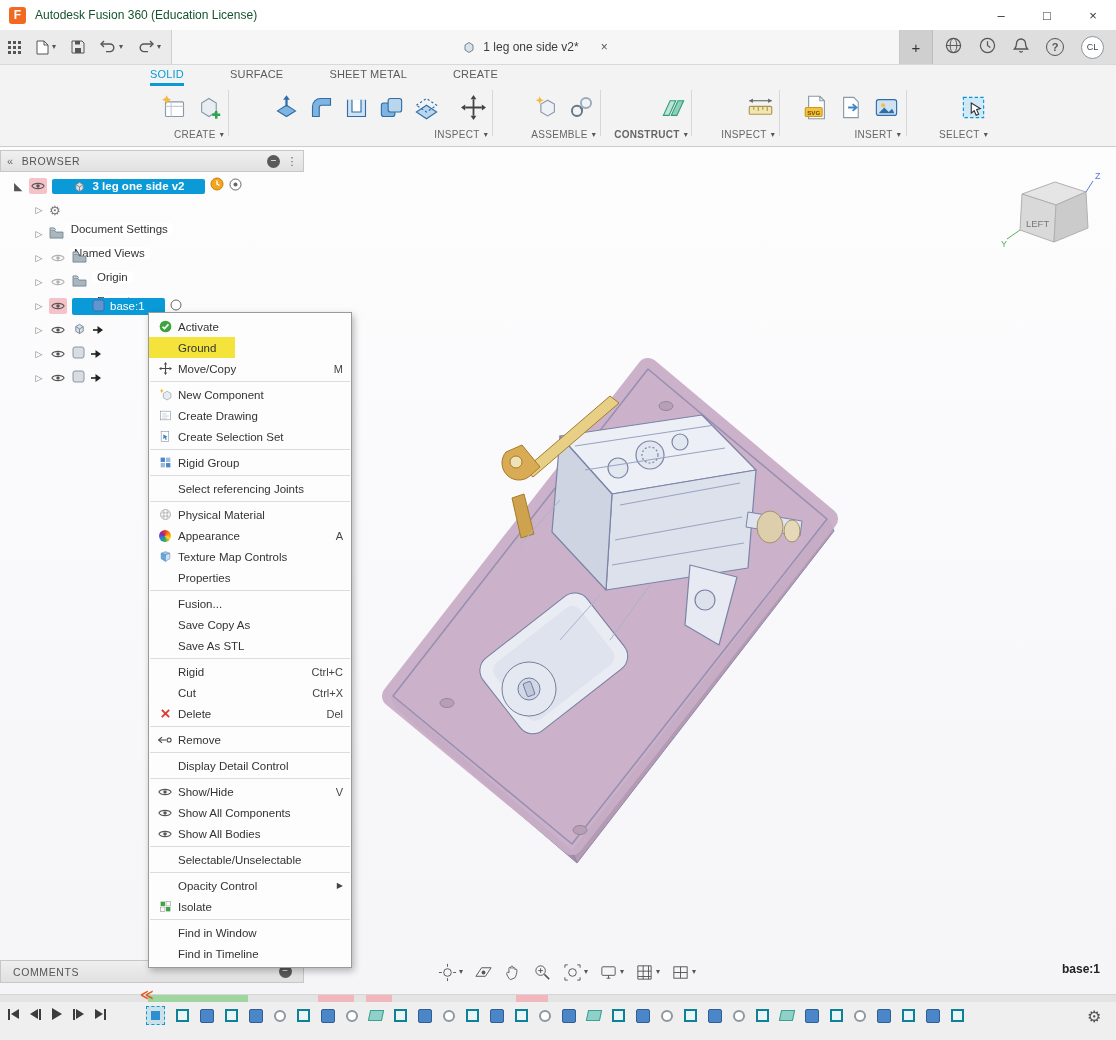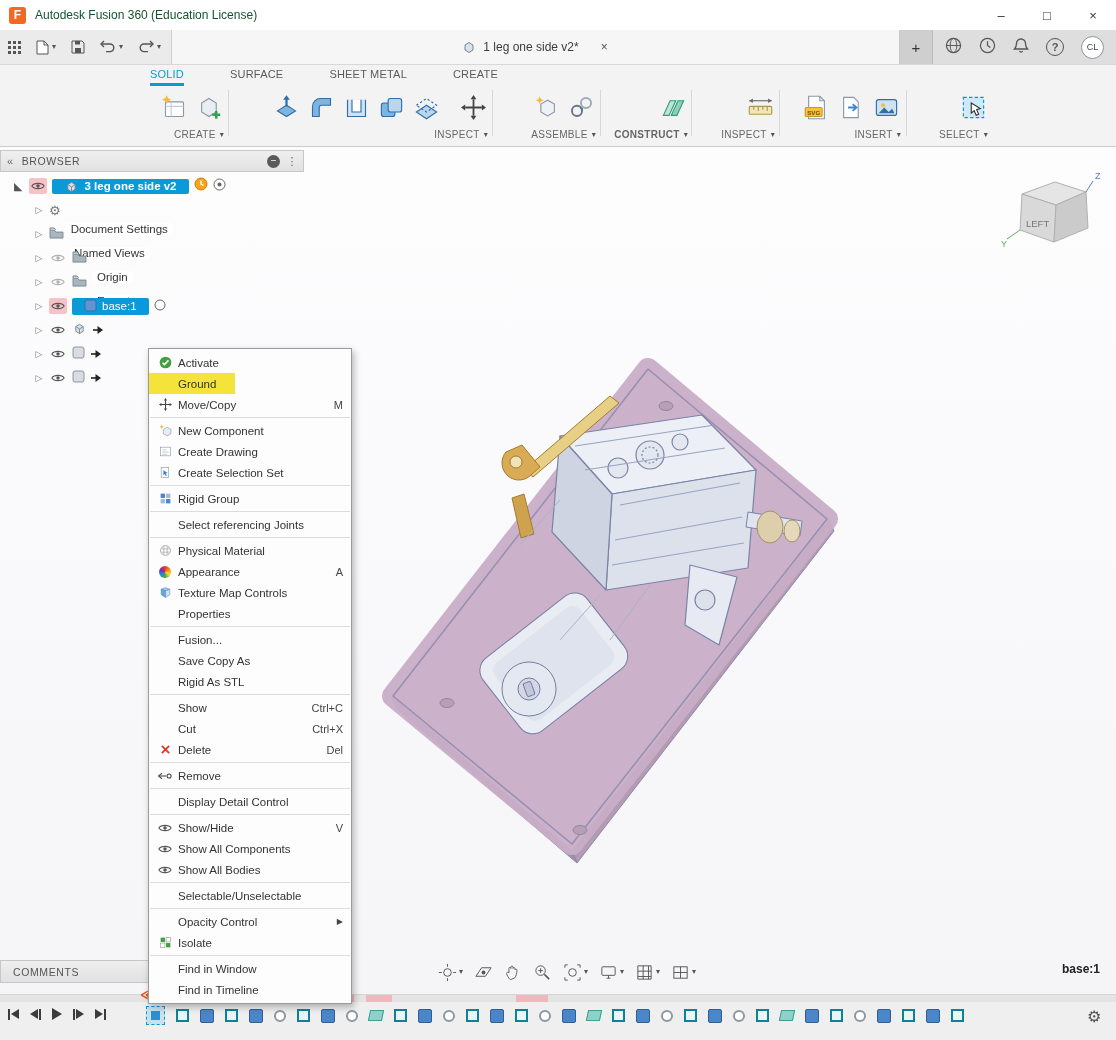--- a/index.html
+++ b/index.html
@@ -62,28 +62,28 @@
   .btree{left:0;top:174px;width:306px;z-index:6;}
   .tree-row{height:24px;display:flex;align-items:center;gap:5px;padding-left:34px;}
   .tree-row.root-row{padding-left:14px;}
   .grip{color:#555;font-size:11px;margin-right:2px;}
   .expander{color:#777;font-size:9px;width:10px;text-align:center;}
   .eyewrap{width:18px;height:16px;display:flex;align-items:center;justify-content:center;border-radius:2px;}
   .eyewrap.hl{background:#f5c2c7;}
   .eyewrap.dim{opacity:.45;}
   .lbl-pill{background:rgba(255,255,255,.78);padding:0 5px;border-radius:2px;font-size:11.5px;color:#333;
             white-space:nowrap;margin-top:37px;}
-  .sel-pill{background:#0a9ad7;color:#fff;display:flex;align-items:center;gap:5px;padding:1px 12px;
+  .sel-pill{background:#0a9ad7;color:#fff;display:flex;align-items:center;gap:5px;padding:1px 20px;
             border-radius:2px;font-size:11.5px;white-space:nowrap;}
   .root-row .sel-pill{font-weight:bold;}
   .gear-glyph{font-size:13px;color:#777;line-height:1;}
 
   
   .ctxmenu{left:148px;top:312px;width:204px;background:#fdfdfd;border:1px solid #9a9a9a;
-           box-shadow:2px 3px 7px rgba(0,0,0,.28);padding:3px 0;z-index:30;box-sizing:border-box;margin-top:36px;}
+           box-shadow:2px 3px 7px rgba(0,0,0,.28);padding:3px 0;z-index:30;box-sizing:border-box;}
   .menu-item{display:flex;align-items:center;height:21px;padding:0 8px 0 6px;font-size:11.5px;color:#333;}
   .menu-item.highlight{background:linear-gradient(to right,#f4e33b 0,#f4e33b 86px,transparent 86px);}
   .mi-icon{width:20px;display:flex;justify-content:center;align-items:center;}
   .mi-label{flex:1;padding-left:3px;white-space:nowrap;}
   .mi-short{color:#444;font-size:11px;}
   .mi-sub{font-size:8px;color:#444;}
   .menu-sep{border-top:1px solid #dcdcdc;margin:2px 1px;}
   .appearance-ball{width:12px;height:12px;border-radius:50%;display:inline-block;
       background:conic-gradient(#e53935,#fb8c00,#fdd835,#43a047,#1e88e5,#8e24aa,#e53935);}
 
@@ -731,26 +731,26 @@
     <div class="menu-item">
       <span class="mi-icon"></span>
       <span class="mi-label">Fusion...</span>
     </div>
     <div class="menu-item">
       <span class="mi-icon"></span>
       <span class="mi-label">Save Copy As</span>
     </div>
     <div class="menu-item">
       <span class="mi-icon"></span>
-      <span class="mi-label">Rigid As STL</span>
-    </div>
-    <div class="menu-sep"></div>
-    <div class="menu-item">
-      <span class="mi-icon"></span>
-      <span class="mi-label">Show</span>
+      <span class="mi-label">Save As STL</span>
+    </div>
+    <div class="menu-sep"></div>
+    <div class="menu-item">
+      <span class="mi-icon"></span>
+      <span class="mi-label">Rigid</span>
       <span class="mi-short">Ctrl+C</span>
     </div>
     <div class="menu-item">
       <span class="mi-icon"></span>
       <span class="mi-label">Cut</span>
       <span class="mi-short">Ctrl+X</span>
     </div>
     <div class="menu-item">
       <span class="mi-icon">
         <svg width="11" height="11" viewBox="0 0 24 24">

